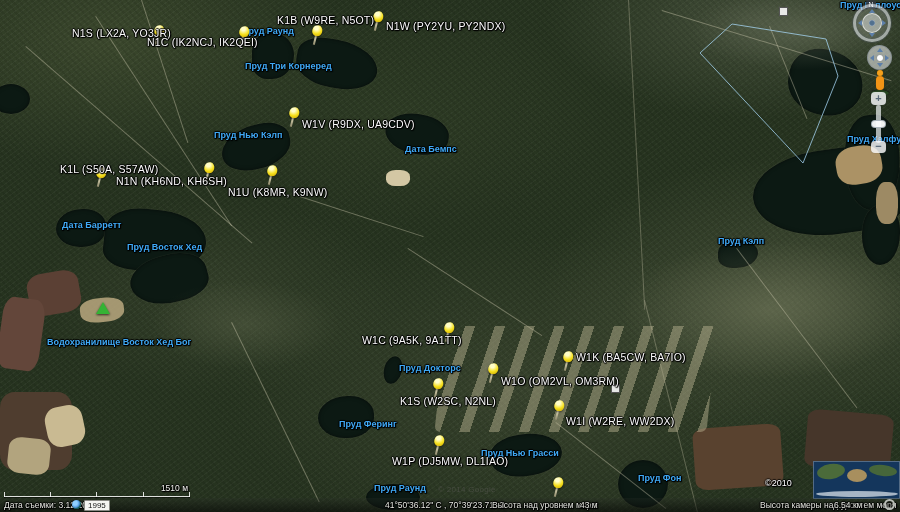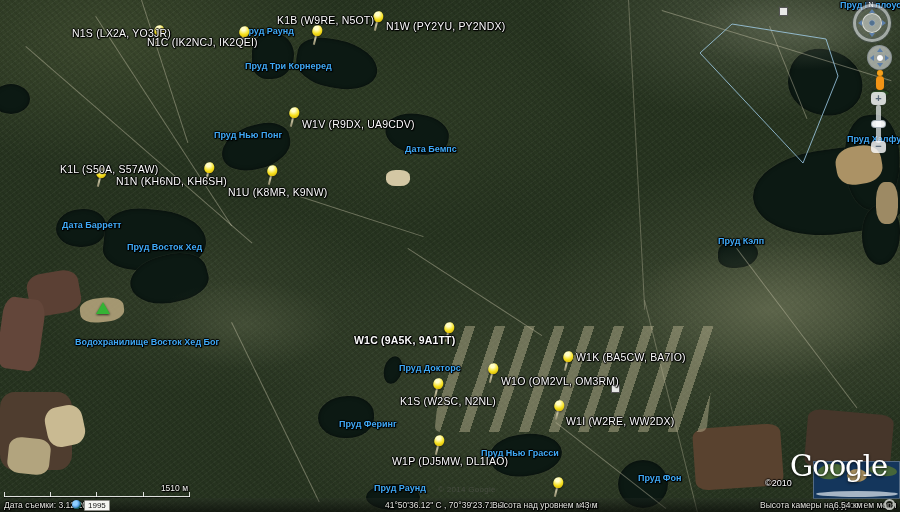--- a/index.html
+++ b/index.html
@@ -202,21 +202,21 @@
       <span class="pin-label halo" style="left: 116px; top: 176px;">N1N (KH6ND, KH6SH)</span>
       <div class="pin" style="left: 264px; top: 166px;">
         <span class="needle"></span>
         <span class="head"></span>
       </div>
       <span class="pin-label halo" style="left: 228px; top: 187px;">N1U (K8MR, K9NW)</span>
       <div class="pin" style="left: 441px; top: 323px;">
         <span class="needle"></span>
         <span class="head"></span>
       </div>
-      <span class="pin-label halo" style="left: 354px; top: 335px; font-weight: bold;">W1C (9A5K, 9A1TT)</span>
+      <span class="pin-label halo" style="left: 362px; top: 335px;">W1C (9A5K, 9A1TT)</span>
       <div class="pin" style="left: 560px; top: 352px;">
         <span class="needle"></span>
         <span class="head"></span>
       </div>
       <span class="pin-label halo" style="left: 576px; top: 352px;">W1K (BA5CW, BA7IO)</span>
       <div class="pin" style="left: 485px; top: 364px;">
         <span class="needle"></span>
         <span class="head"></span>
       </div>
       <span class="pin-label halo" style="left: 501px; top: 376px;">W1O (OM2VL, OM3RM)</span>
@@ -237,27 +237,27 @@
       <span class="pin-label halo" style="left: 392px; top: 456px;">W1P (DJ5MW, DL1IAO)</span>
       <div class="pin" style="left: 550px; top: 478px;">
         <span class="needle"></span>
         <span class="head"></span>
       </div>
     </div>
   <div id="ponds-layer">
       <span class="pond-label halo" style="left: 840px; top: 0px;">Пруд Гэллоус</span>
       <span class="pond-label halo" style="left: 242px; top: 26px;">Пруд Раунд</span>
       <span class="pond-label halo" style="left: 245px; top: 61px;">Пруд Три Корнеред</span>
-      <span class="pond-label halo" style="left: 214px; top: 130px;">Пруд Нью Понг</span>
+      <span class="pond-label halo" style="left: 214px; top: 130px;">Пруд Нью Кэлп</span>
       <span class="pond-label halo" style="left: 405px; top: 144px;">Дата Бемпс</span>
       <span class="pond-label halo" style="left: 847px; top: 134px;">Пруд Халфуэй</span>
       <span class="pond-label halo" style="left: 62px; top: 220px;">Дата Барретт</span>
       <span class="pond-label halo" style="left: 127px; top: 242px;">Пруд Восток Хед</span>
       <span class="pond-label halo" style="left: 718px; top: 236px;">Пруд Кэлп</span>
-      <span class="pond-label halo" style="left: 47px; top: 337px; margin-left: 28px;">Водохранилище Восток Хед Бог</span>
+      <span class="pond-label halo" style="left: 47px; top: 337px;">Водохранилище Восток Хед Бог</span>
       <span class="pond-label halo" style="left: 399px; top: 363px;">Пруд Докторс</span>
       <span class="pond-label halo" style="left: 339px; top: 419px;">Пруд Феринг</span>
       <span class="pond-label halo" style="left: 481px; top: 448px;">Пруд Нью Грасси</span>
       <span class="pond-label halo" style="left: 374px; top: 483px;">Пруд Раунд</span>
       <span class="pond-label halo" style="left: 638px; top: 473px;">Пруд Фон</span>
     </div>
 
   <div class="poi-triangle" style="left:96px;top:302px;"></div>
   <div class="poi-square" style="left:779px;top:7px;"></div>
   <div class="poi-square" style="left:611px;top:384px;"></div>
@@ -273,21 +273,20 @@
     <div class="tick" style="left:185px;"></div>
   </div>
 
   <div class="inset">
     <div class="blob" style="left:3px;top:2px;width:28px;height:15px;background:#4b6b3a;transform:rotate(-8deg);"></div>
     <div class="blob" style="left:33px;top:7px;width:20px;height:13px;background:#a88f5e;"></div>
     <div class="blob" style="left:55px;top:3px;width:28px;height:11px;background:#46663a;transform:rotate(6deg);"></div>
     <div class="blob" style="left:2px;top:29px;width:82px;height:6px;background:rgba(215,224,232,.75);"></div>
   </div>
   <span class="copyright-sm halo">©2010</span>
-  <div class="glogo">Google</div>
 
   <div class="nav nknob">N</div>
   <div class="nav compass">
     <span class="arr up"></span>
     <span class="arr dn"></span>
     <span class="arr lf"></span>
     <span class="arr rt"></span>
     <span class="core"></span>
     <span class="eye"></span>
   </div>

